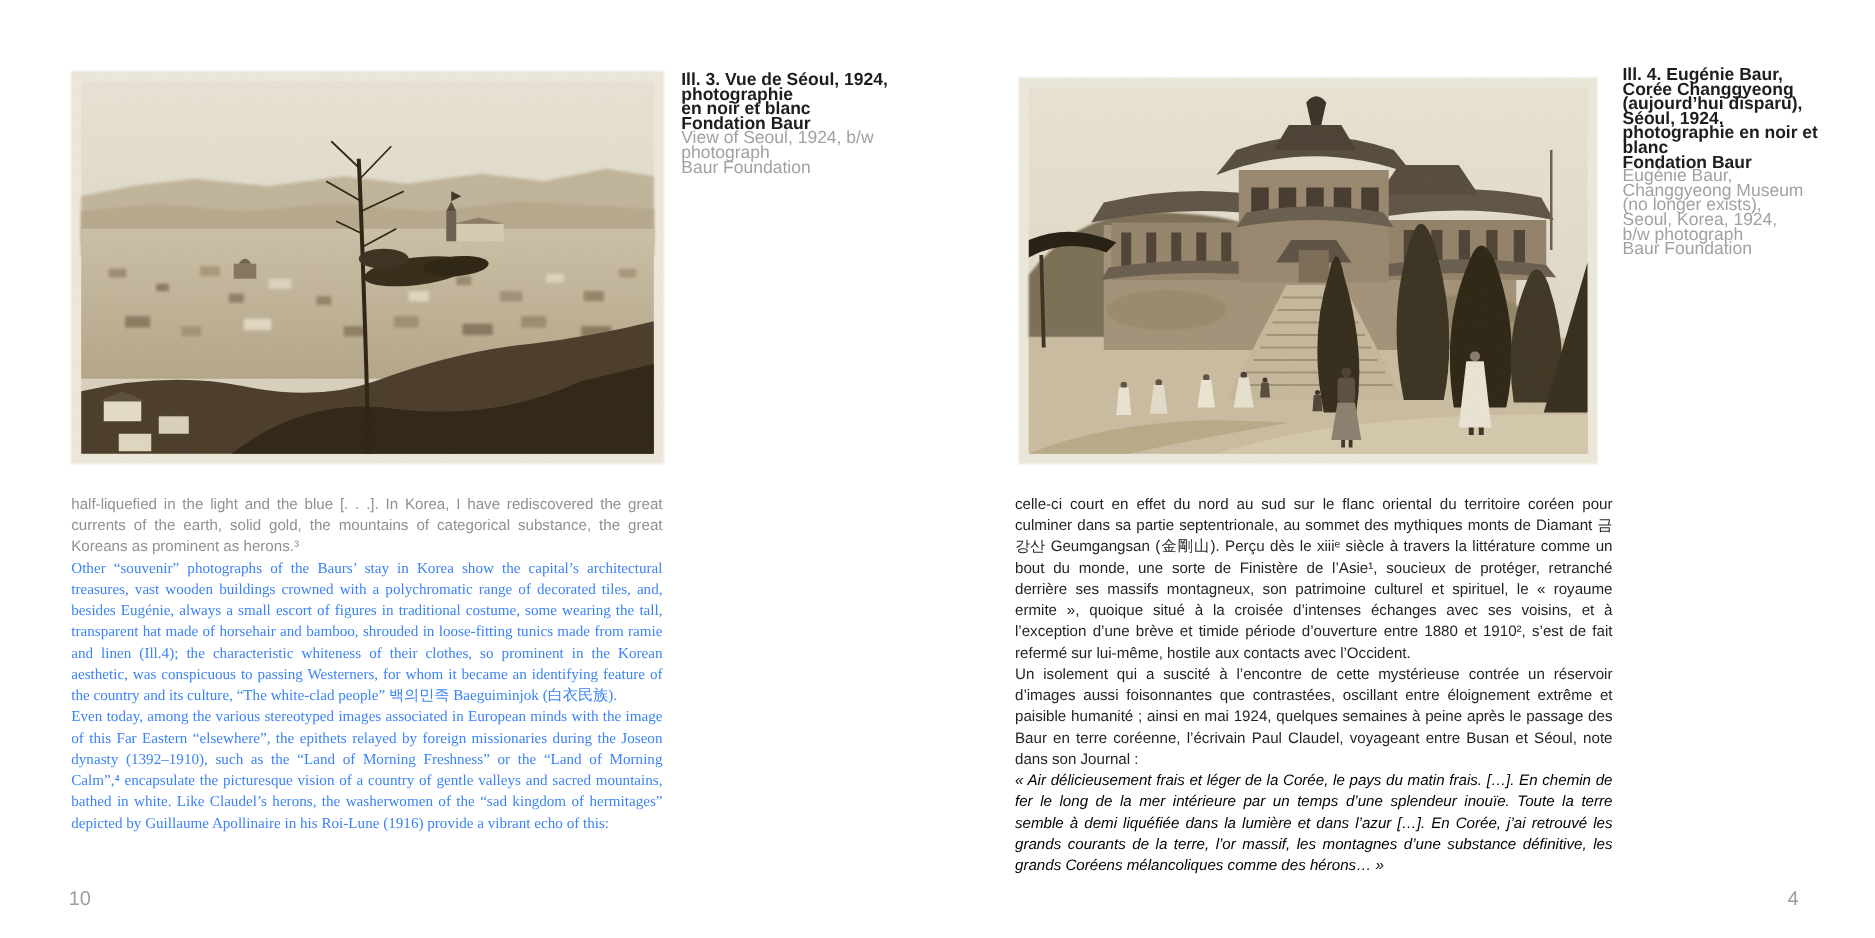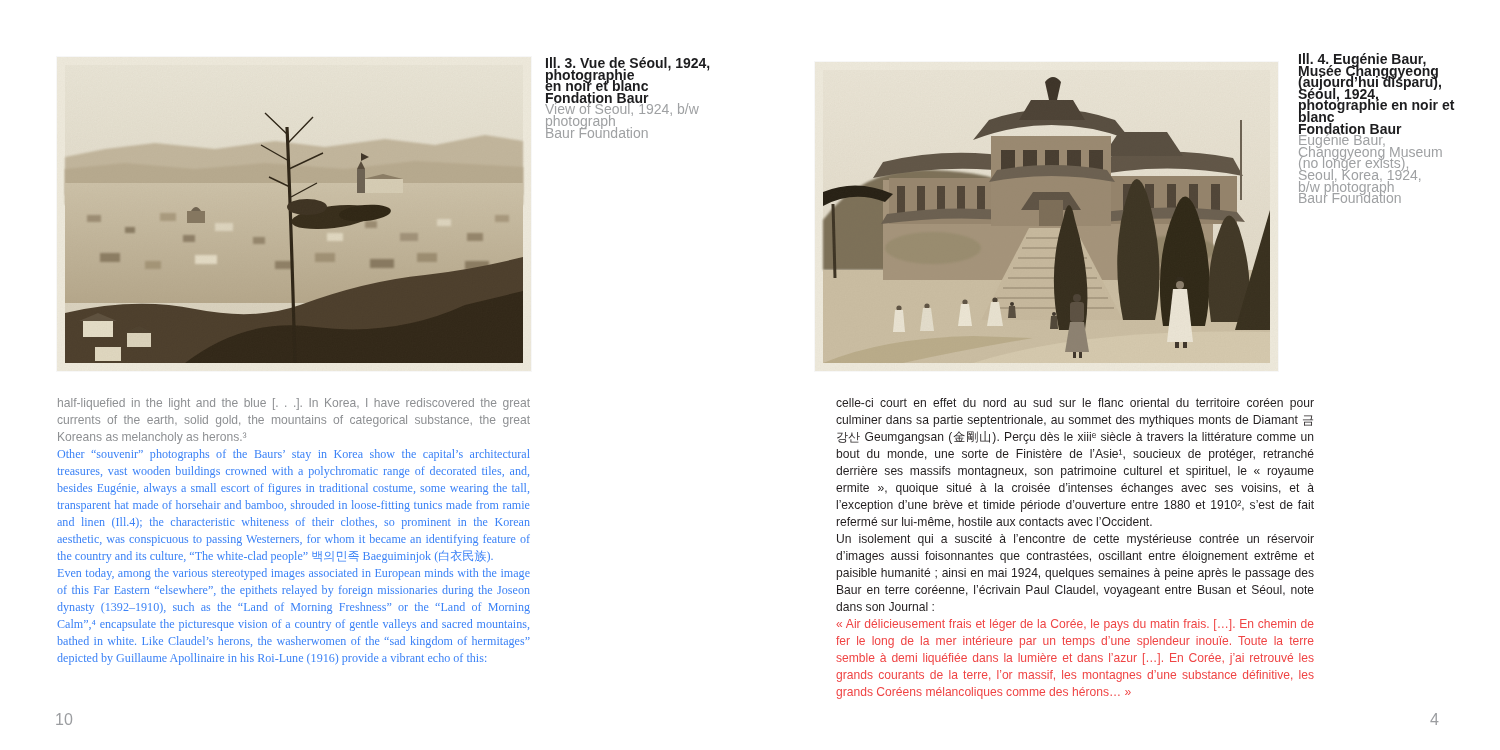--- a/index.html
+++ b/index.html
@@ -11,21 +11,21 @@
   .photo svg{display:block;}
   .caption{position:absolute;font-size:14px;line-height:11.6px;}
   .cap-fr{font-weight:700;color:#1d1d1f;}
   .cap-en{color:#9fa1a3;font-weight:400;}
   .text-col{position:absolute;text-align:justify;font-size:12.1px;line-height:17px;}
   .text-col p{margin:0;}
   .quote-block{margin:0;}
   .quote-left{color:#8e9093;margin-left:18px;margin-bottom:21px;}
   .body-left{color:#3b82f6;font-family:Liberation Serif, serif;}
   .body-right{color:#231f20;}
-  .quote-right{color:#ef4444;margin-left:15px;margin-top:22px;}
+  .quote-right{color:#000000;margin-left:15px;margin-top:22px;font-style:italic;}
   .pagenum{position:absolute;top:711px;font-size:16px;color:#9b9da0;}
   .pagenum-left{left:55px;}
   .pagenum-right{left:1430px;}
 </style>
 </head>
 <body>
 
 <div class="spread">
 
   <figure class="photo" style="left:57px;top:57px;">
@@ -113,21 +113,21 @@
       <div>en noir et blanc</div>
       <div>Fondation Baur</div>
     </div>
     <div class="cap-en">
       <div>View of Seoul, 1924, b/w photograph</div>
       <div>Baur Foundation</div>
     </div>
   </div>
 
   <div class="text-col" style="left:57px;top:395px;width:473px;">
-    <p class="quote-block quote-left">half-liquefied in the light and the blue [. . .]. In Korea, I have rediscovered the great currents of the earth, solid gold, the mountains of categorical substance, the great Koreans as melancholy as herons.³</p>
+    <p class="quote-block quote-left">half-liquefied in the light and the blue [. . .]. In Korea, I have rediscovered the great currents of the earth, solid gold, the mountains of categorical substance, the great Koreans as prominent as herons.³</p>
     <div class="body-left">
       <p>Other “souvenir” photographs of the Baurs’ stay in Korea show the capital’s architectural treasures, vast wooden buildings crowned with a polychromatic range of decorated tiles, and, besides Eugénie, always a small escort of figures in traditional costume, some wearing the tall, transparent hat made of horsehair and bamboo, shrouded in loose-fitting tunics made from ramie and linen (Ill.4); the characteristic whiteness of their clothes, so prominent in the Korean aesthetic, was conspicuous to passing Westerners, for whom it became an identifying feature of the country and its culture, “The white-clad people” 백의민족 Baeguiminjok (白衣民族).</p>
       <p>Even today, among the various stereotyped images associated in European minds with the image of this Far Eastern “elsewhere”, the epithets relayed by foreign missionaries during the Joseon dynasty (1392–1910), such as the “Land of Morning Freshness” or the “Land of Morning Calm”,⁴ encapsulate the picturesque vision of a country of gentle valleys and sacred mountains, bathed in white. Like Claudel’s herons, the washerwomen of the “sad kingdom of hermitages” depicted by Guillaume Apollinaire in his Roi-Lune (1916) provide a vibrant echo of this:</p>
     </div>
   </div>
 
   <div class="pagenum pagenum-left">10</div>
 
   <figure class="photo" style="left:815px;top:62px;">
     <svg width="463" height="309" viewBox="0 0 463 309">
@@ -257,37 +257,37 @@
             <rect x="12" y="62" width="4" height="6" fill="#3c332a"></rect>
         </g>
         <rect width="447" height="293" filter="url(#grain)" opacity="0.10"></rect>
       </g>
     </svg>
   </figure>
 
   <div class="caption" style="left:1298px;top:54px;width:170px;">
     <div class="cap-fr">
       <div>Ill. 4. Eugénie Baur,</div>
-      <div>Musée Changgyeong</div>
+      <div>Corée Changgyeong</div>
       <div>(aujourd’hui disparu),</div>
       <div>Séoul, 1924,</div>
       <div>photographie en noir et blanc</div>
       <div>Fondation Baur</div>
     </div>
     <div class="cap-en">
       <div>Eugénie Baur,</div>
       <div>Changgyeong Museum</div>
       <div>(no longer exists),</div>
       <div>Seoul, Korea, 1924,</div>
       <div>b/w photograph</div>
       <div>Baur Foundation</div>
     </div>
   </div>
 
-  <div class="text-col" style="left:836px;top:395px;width:478px;">
+  <div class="text-col" style="left:812px;top:395px;width:478px;">
     <div class="body-right">
       <p>celle-ci court en effet du nord au sud sur le flanc oriental du territoire coréen pour culminer dans sa partie septentrionale, au sommet des mythiques monts de Diamant 금강산 Geumgangsan (金剛山). Perçu dès le xiiiᵉ siècle à travers la littérature comme un bout du monde, une sorte de Finistère de l’Asie¹, soucieux de protéger, retranché derrière ses massifs montagneux, son patrimoine culturel et spirituel, le « royaume ermite », quoique situé à la croisée d’intenses échanges avec ses voisins, et à l’exception d’une brève et timide période d’ouverture entre 1880 et 1910², s’est de fait refermé sur lui-même, hostile aux contacts avec l’Occident.</p>
       <p>Un isolement qui a suscité à l’encontre de cette mystérieuse contrée un réservoir d’images aussi foisonnantes que contrastées, oscillant entre éloignement extrême et paisible humanité ; ainsi en mai 1924, quelques semaines à peine après le passage des Baur en terre coréenne, l’écrivain Paul Claudel, voyageant entre Busan et Séoul, note dans son Journal :</p>
     </div>
     <p class="quote-block quote-right">« Air délicieusement frais et léger de la Corée, le pays du matin frais. […]. En chemin de fer le long de la mer intérieure par un temps d’une splendeur inouïe. Toute la terre semble à demi liquéfiée dans la lumière et dans l’azur […]. En Corée, j’ai retrouvé les grands courants de la terre, l’or massif, les montagnes d’une substance définitive, les grands Coréens mélancoliques comme des hérons… »</p>
   </div>
 
   <div class="pagenum pagenum-right">4</div>
 
 </div>

